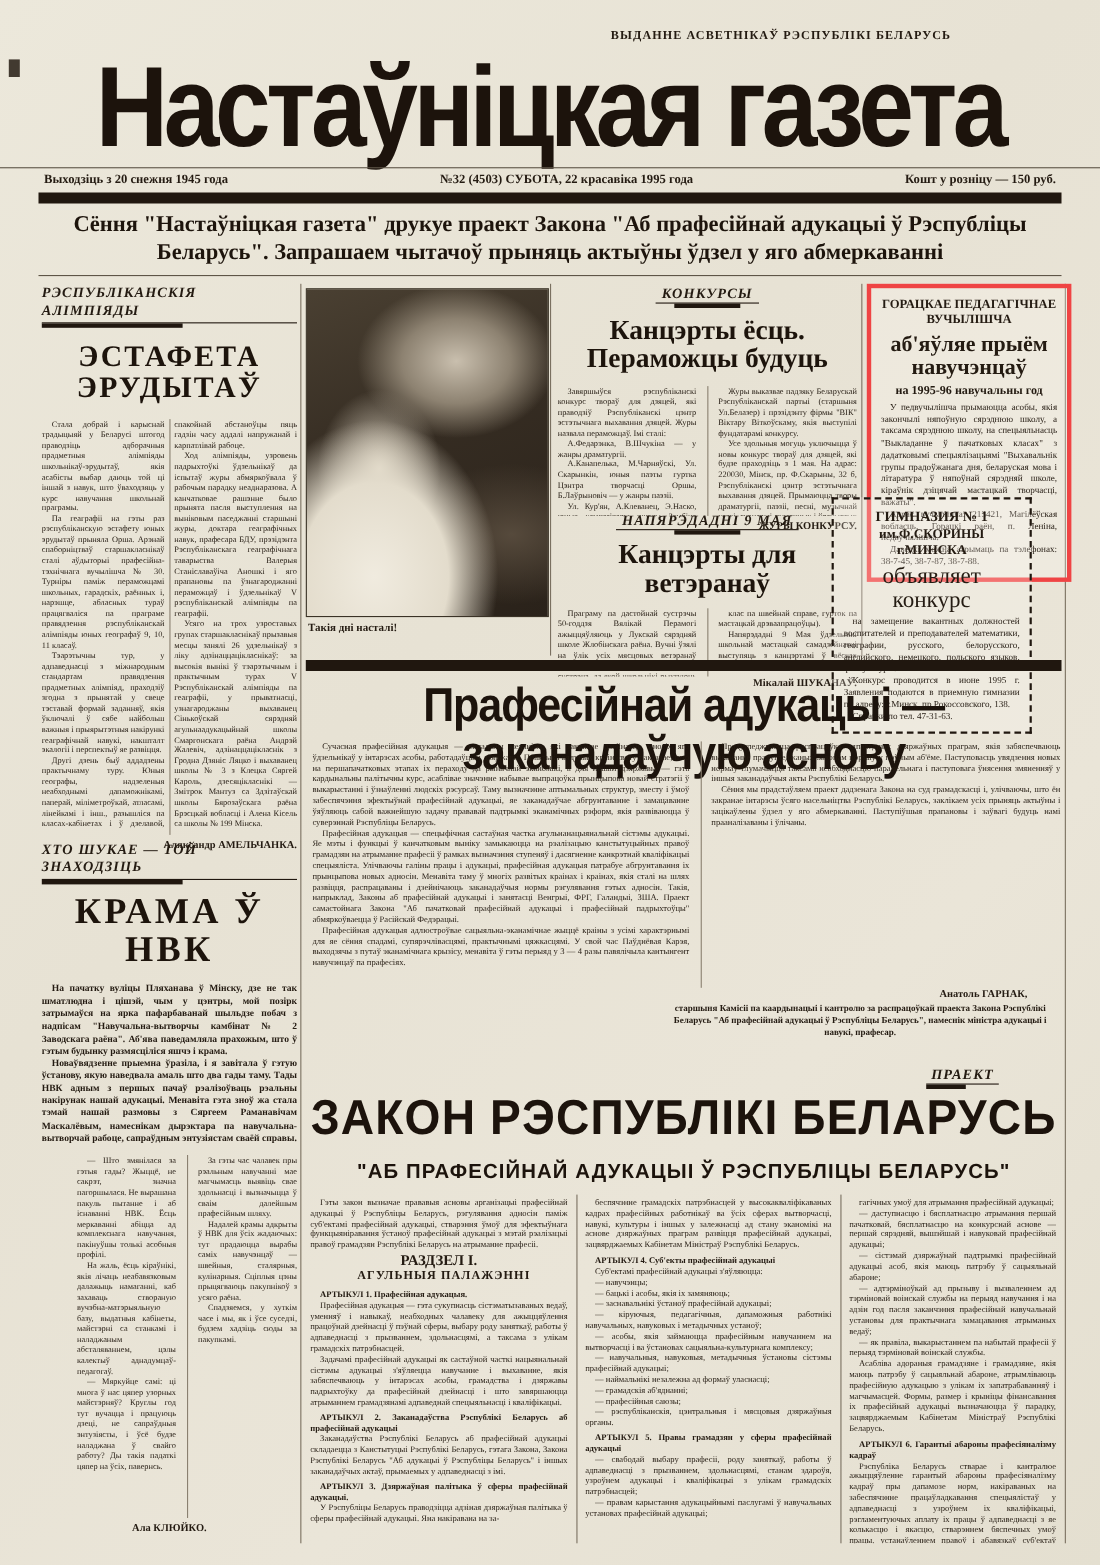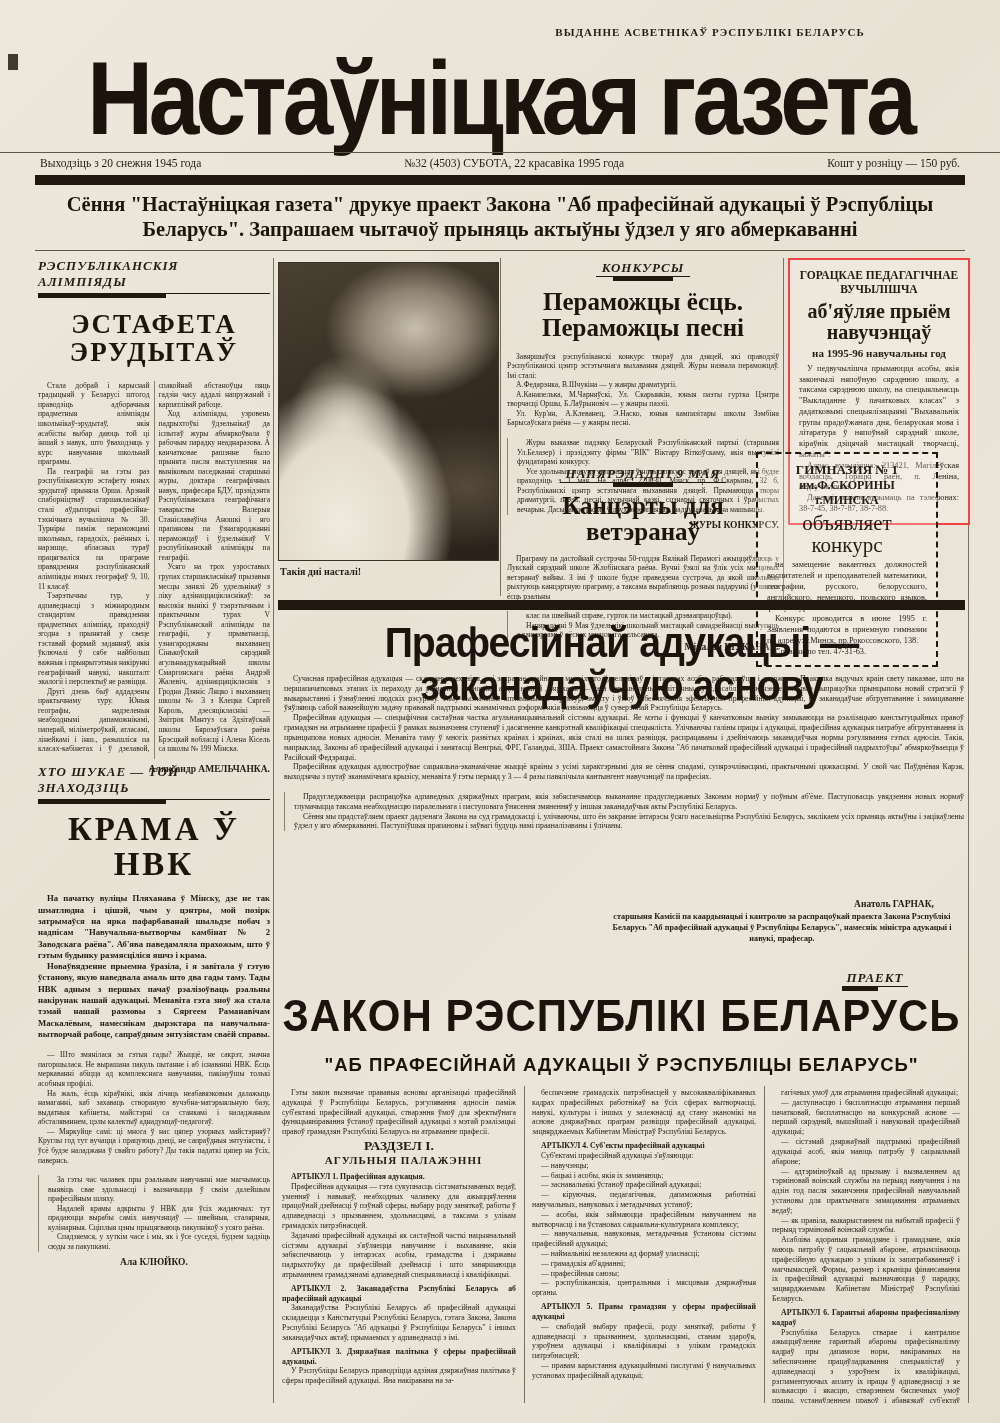--- a/index.html
+++ b/index.html
@@ -8,57 +8,57 @@
        font-family:"Liberation Serif",serif;color:#241b12;}
   .abs{position:absolute;}
   .rule-h{position:absolute;height:1px;background:#5e5547;}
   .rule-v{position:absolute;width:1px;background:#7a7060;}
   .bar{position:absolute;background:#20170f;}
 
   .top-banner{font-weight:bold;font-size:11px;letter-spacing:1px;text-align:center;}
   .masthead{font-family:"Liberation Sans",sans-serif;font-weight:700;font-size:91px;
             letter-spacing:-4px;text-align:center;white-space:nowrap;color:#1c130c;
             transform:scale(1.0,1.14);transform-origin:center top;line-height:1;}
-  .dateline{display:flex;justify-content:space-between;font-weight:normal;font-size:11.5px;}
+  .dateline{display:flex;justify-content:space-between;font-weight:bold;font-size:11.5px;}
 
   .lead{font-weight:bold;font-size:20.5px;line-height:1.2;text-align:center;color:#1d140c;}
 
   .kicker{font-style:italic;font-weight:bold;font-size:13px;letter-spacing:1px;
           border-bottom:1px solid #20170f;padding-bottom:3px;position:relative;display:block;}
   .kicker::after{content:"";position:absolute;left:0;bottom:-5px;width:55%;height:4px;background:#20170f;}
   .kicker.center{text-align:center;}
   .kicker.center::after{left:50%;transform:translateX(-50%);width:60px;}
 
   .headline{font-weight:bold;text-align:center;line-height:1.05;color:#1d140c;}
   .h-olymp{font-size:27px;letter-spacing:2px;margin-top:16px;}
   .h-mid{font-size:25px;margin-top:12px;}
   .h-vet{font-size:25px;margin-top:10px;}
   .h-shop{font-size:33px;letter-spacing:3px;margin-top:12px;}
   .sans-head{font-family:"Liberation Sans",sans-serif;font-weight:700;text-align:center;
              color:#1c130c;letter-spacing:0px;line-height:1;}
 
   .bodytext{font-size:7.6px;line-height:1.26;text-align:justify;overflow:hidden;}
   .bodytext p{margin:0;text-indent:9px;}
   .cols2{column-count:2;column-gap:9px;column-rule:1px solid #8a8070;}
-  .twocol{display:flex;gap:10px;flex-direction:column;}
+  .twocol{display:flex;gap:10px;}
   .twocol>div{flex:1;}
   .twocol>div+div{border-left:1px solid #8a8070;padding-left:9px;}
   .byline{font-weight:bold;font-size:9.5px;text-align:right;margin-top:5px;}
   .art-head{font-weight:bold;margin-top:4px !important;}
 
   .photo{background:
      radial-gradient(90px 70px at 62% 22%,#c9bfae 0%,#8d8271 55%,rgba(60,50,40,0) 100%),
      radial-gradient(150px 190px at 28% 88%,#f0ebdf 0%,#e3dccc 45%,rgba(60,50,40,0) 75%),
      radial-gradient(70px 90px at 30% 55%,#ded5c3 0%,rgba(60,50,40,0) 80%),
      radial-gradient(120px 80px at 85% 75%,#564a3c 0%,rgba(40,32,25,0) 80%),
      linear-gradient(160deg,#4a4032 0%,#352c22 45%,#2a221a 100%);
      border:1px solid #3a3226;}
   .caption{font-weight:bold;font-size:10px;}
 
-  .adbox{border:2px solid #ef4444;padding:8px 9px;background:rgba(255,253,246,0.25);}
+  .adbox{border:4px solid #ef4444;padding:8px 9px;background:rgba(255,253,246,0.25);}
   .adbox.dashed{border:2px dashed #20170f;}
   .adbox .t-small{font-weight:bold;font-size:11.5px;text-align:center;line-height:1.25;}
   .adbox .t-big{font-weight:bold;font-size:20px;text-align:center;line-height:1.05;margin:4px 0;}
   .adbox .t-sub{font-weight:bold;font-size:11px;text-align:center;margin:4px 0 5px;}
   .adbox .t-body{font-size:8.3px;line-height:1.3;text-align:justify;}
   .adbox .t-body p{margin:0;text-indent:8px;}
 
   .profed-byline{font-size:8.2px;font-weight:bold;line-height:1.3;text-align:center;}
   .profed-byline .name{display:block;text-align:right;font-size:9.5px;padding-right:30px;margin-bottom:2px;}
 
@@ -100,21 +100,21 @@
       <p>Усяго на трох узроставых групах старшакласнікаў прызавыя месцы занялі 26 удзельнікаў з ліку адзінаццацікласнікаў: за высокія вынікі ў тэарэтычным і практычным турах V Рэспубліканскай алімпіяды па геаграфіі, у прыватнасці, узнагароджаны выхаванец Сінькоўскай сярэдняй агульнаадукацыйнай школы Смаргонскага раёна Андрэй Жалевіч, адзінаццацікласнік з Гродна Дзяніс Ляцко і выхаванец школы № 3 з Клецка Сяргей Кароль, дзесяцікласнікі — Змітрок Мантуз са Здзітаўскай школы Бярозаўскага раёна Брэсцкай вобласці і Алена Кісель са школы № 199 Мінска.</p>
     </div>
   <div class="byline">Аляксандр АМЕЛЬЧАНКА.</div>
 </div>
 
 <div class="abs photo" style="left:278px;top:262px;width:219px;height:297px;"></div>
 <div class="abs caption" style="left:280px;top:566px;width:216px;">Такія дні насталі!</div>
 
 <div class="abs" style="left:507px;top:258px;width:272px;">
   <div style="text-align:center;"><span class="kicker center" style="display:inline-block;padding:0 6px;">КОНКУРСЫ</span></div>
-  <div class="headline h-mid">Пераможцы ёсць. Пераможцы песні</div>
+  <div class="headline h-mid">Канцэрты ёсць. Пераможцы будуць</div>
   <div class="twocol" style="margin-top:10px;">
     <div class="bodytext" style="height:118px;">
         <p>Завяршыўся рэспубліканскі конкурс твораў для дзяцей, які праводзіў Рэспубліканскі цэнтр эстэтычнага выхавання дзяцей. Журы назвала пераможцаў. Імі сталі:</p>
         <p>А.Федарэнка, В.Шчукіна — у жанры драматургіі.</p>
         <p>А.Канапелька, М.Чарняўскі, Ул. Скарынкін, юныя паэты гуртка Цэнтра творчасці Оршы, Б.Лаўрыновіч — у жанры паэзіі.</p>
         <p>Ул. Кур'ян, А.Клеванец, Э.Наско, юныя кампазітары школы Зэмбіна Барысаўскага раёна — у жанры песні.</p>
       </div>
     <div class="bodytext" style="height:118px;">
         <p>Журы выказвае падзяку Беларускай Рэспубліканскай партыі (старшыня Ул.Белазер) і прэзідэнту фірмы "ВІК" Віктару Віткоўскаму, якія выступілі фундатарамі конкурсу.</p>
         <p>Усе здольныя могуць уключыцца ў новы конкурс твораў для дзяцей, які будзе праходзіць з 1 мая. На адрас: 220030, Мінск, пр. Ф.Скарыны, 32 б, Рэспубліканскі цэнтр эстэтычнага выхавання дзяцей. Прымаюцца творы драматургіі, паэзіі, песні, музычнай казкі, сцэнарыі святочных і ўрачыстых вечарын. Дасылайце творы ў двух экземплярах, надрукаваных на машынцы.</p>
@@ -180,21 +180,21 @@
 </div>
 
 <div class="abs" style="left:38px;top:764px;width:232px;">
   <span class="kicker">ХТО ШУКАЕ — ТОЙ ЗНАХОДЗІЦЬ</span>
   <div class="headline h-shop">КРАМА Ў НВК</div>
   <div class="bodytext" style="margin-top:12px;font-size:8.7px;font-weight:bold;line-height:1.3;">
       <p>На пачатку вуліцы Пляханава ў Мінску, дзе не так шматлюдна і цішэй, чым у цэнтры, мой позірк затрымаўся на ярка пафарбаванай шыльдзе побач з надпісам "Навучальна-вытворчы камбінат № 2 Заводскага раёна". Аб'ява паведамляла прахожым, што ў гэтым будынку размясціліся яшчэ і крама.</p>
       <p>Новаўвядзенне прыемна ўразіла, і я завітала ў гэтую ўстанову, якую наведвала амаль што два гады таму. Тады НВК адным з першых пачаў рэалізоўваць рэальны накірунак нашай адукацыі. Менавіта гэта зноў жа стала тэмай нашай размовы з Сяргеем Раманавічам Маскалёвым, намеснікам дырэктара па навучальна-вытворчай рабоце, сапраўдным энтузіястам сваёй справы.</p>
     </div>
   <div class="twocol" style="margin-top:10px;">
-    <div class="bodytext" style="height:330px;">
+    <div class="bodytext" style="height:330px;margin-left:32px;">
         <p>— Што змянілася за гэтыя гады? Жыццё, не сакрэт, значна пагоршылася. Не вырашана пакуль пытанне і аб існаванні НВК. Ёсць меркаванні абіцца ад комплекснага навучання, пакінуўшы толькі асобныя профілі.</p>
         <p>На жаль, ёсць кіраўнікі, якія лічаць неабавязковым далажыць намаганні, каб захаваць створаную вучэбна-матэрыяльную базу, выдатныя кабінеты, майстэрні са станкамі і наладжаным абсталяваннем, цэлы калектыў аднадумцаў-педагогаў.</p>
         <p>— Мяркуйце самі: ці многа ў нас цяпер узорных майстэрняў? Круглы год тут вучацца і працуюць дзеці, не сапраўдныя энтузіясты, і ўсё будзе наладжана ў свайго работу? Ды такія падаткі цяпер на ўсіх, павернсь.</p>
       </div>
     <div class="bodytext" style="height:330px;">
         <p>За гэты час чалавек пры рэальным навучанні мае магчымасць выявіць свае здольнасці і вызначыцца ў сваім далейшым прафесійным шляху.</p>
         <p>Надалей крамы адкрыты ў НВК для ўсіх жадаючых: тут прадаюцца вырабы саміх навучэнцаў — швейныя, сталярныя, кулінарныя. Сціплыя цэны прыцягваюць пакупнікоў з усяго раёна.</p>
         <p>Спадзяемся, у хуткім часе і мы, як і ўсе суседзі, будзем хадзіць сюды за пакупкамі.</p>
       </div>
   </div>

